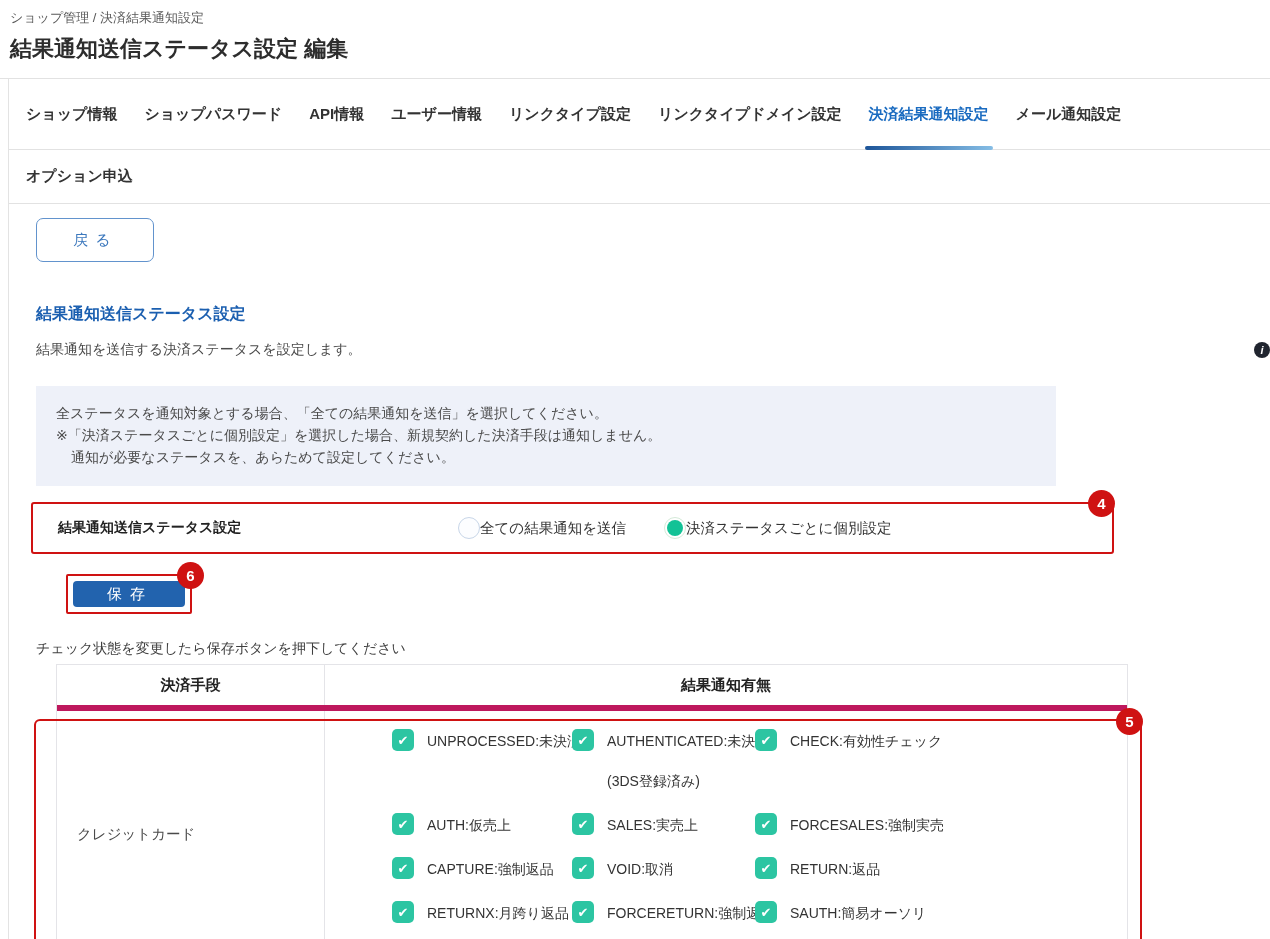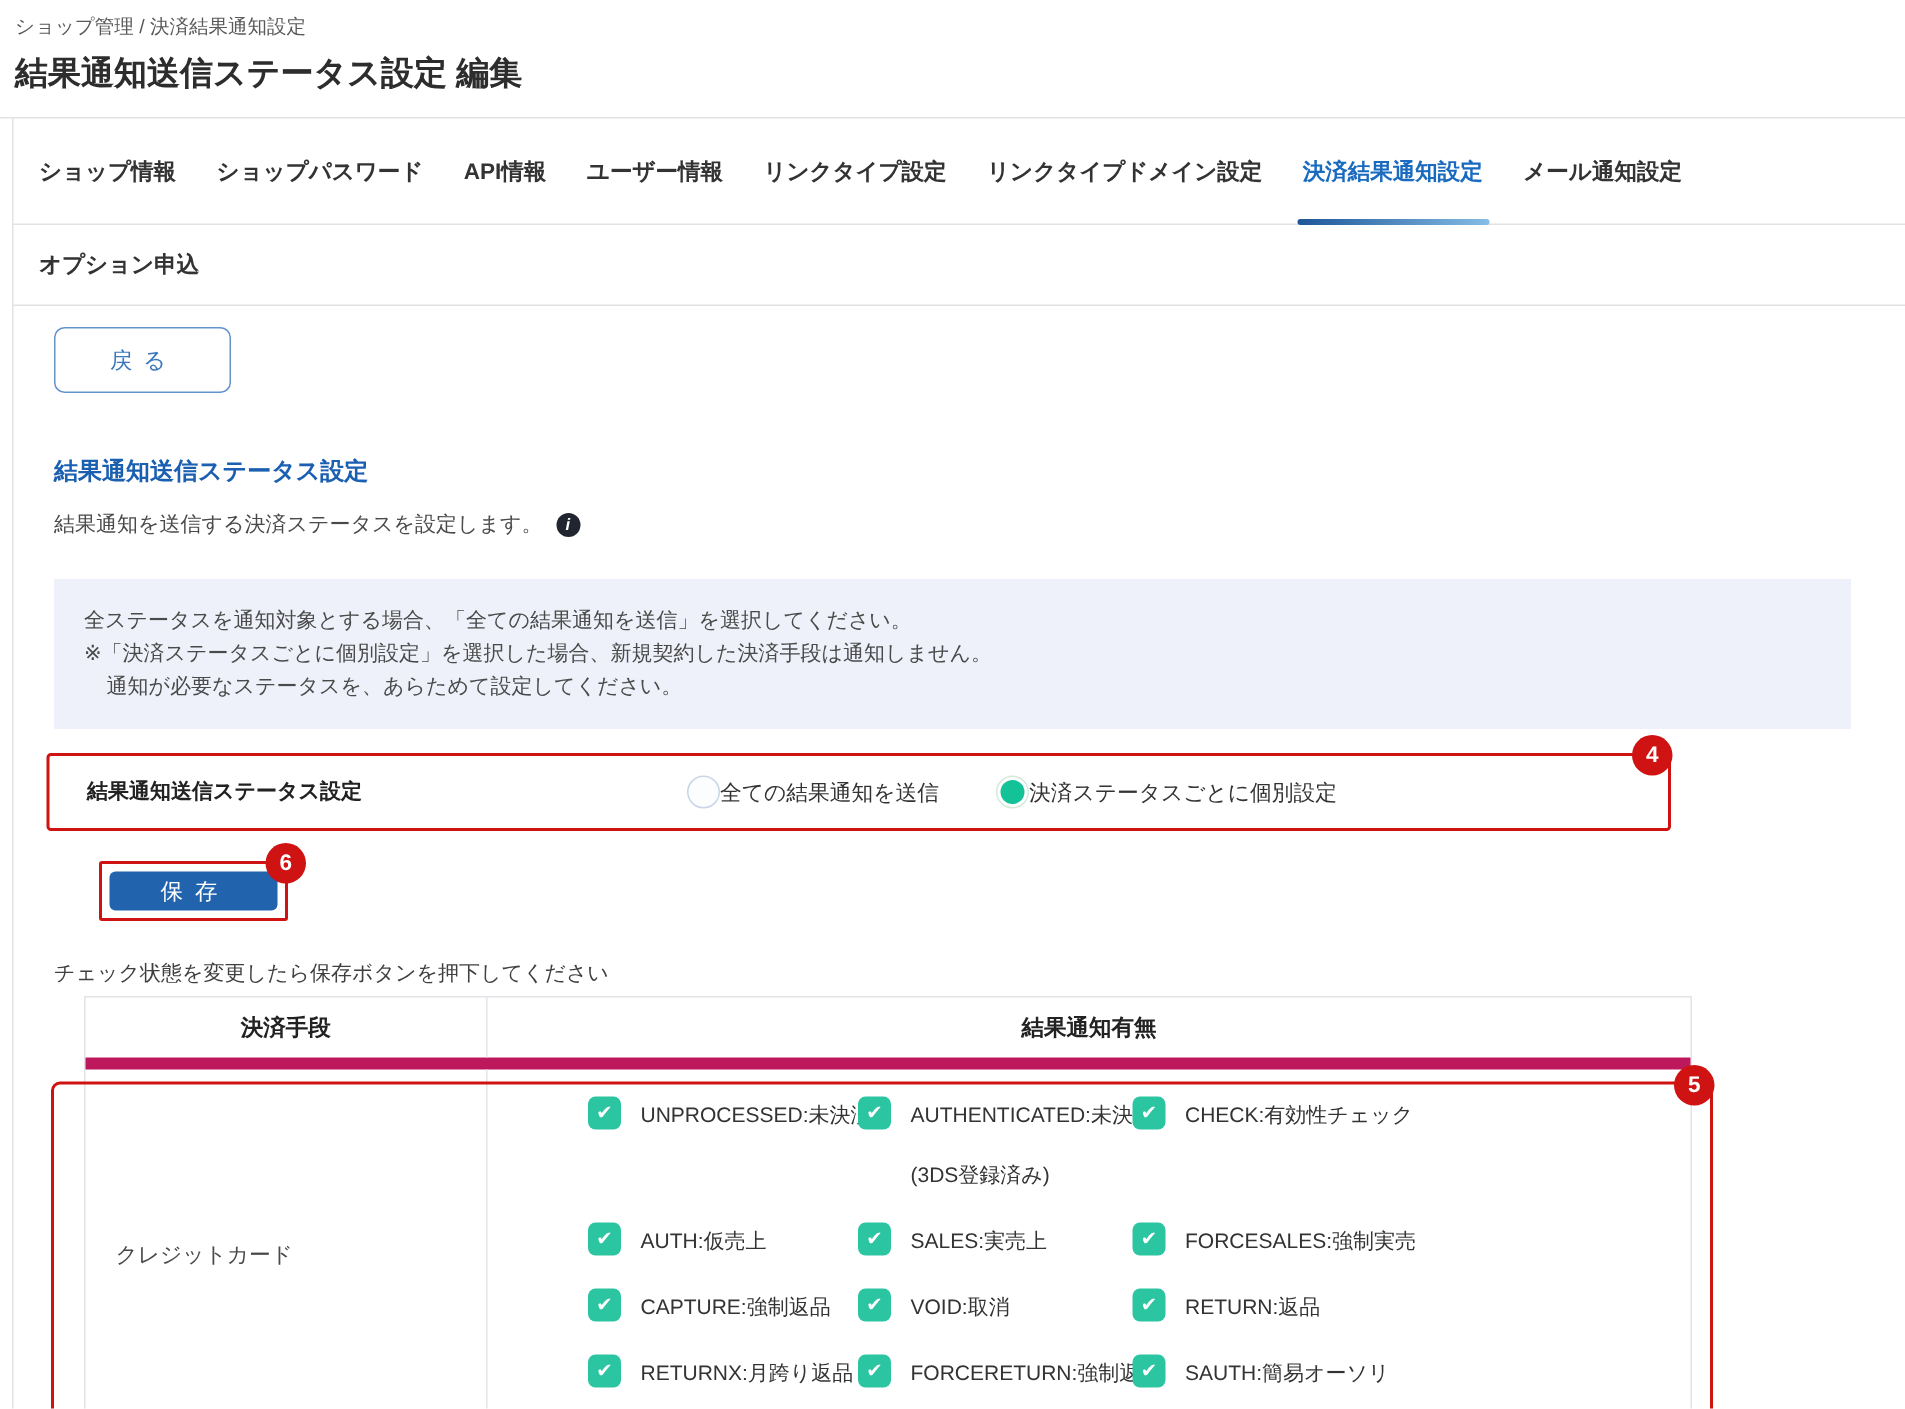--- a/index.html
+++ b/index.html
@@ -26,28 +26,28 @@
   }
   
   .main{padding-left:27px;}
   .back-button{
     margin-top:14px;width:118px;height:44px;background:#fff;color:#3c78bd;
     border:1px solid #6293cd;border-radius:7px;font-size:15px;
     letter-spacing:7px;padding-left:7px;display:flex;align-items:center;justify-content:center;
     cursor:pointer;font-family:inherit;
   }
   .section-heading{margin-top:42px;font-size:16px;font-weight:bold;color:#1b5fb0;}
-  .section-desc{margin-top:16px;font-size:14px;color:#4a4a4a;display:flex;align-items:center;gap:9px;}
+  .section-desc{margin-top:16px;font-size:14px;color:#4a4a4a;display:flex;align-items:center;gap:9px;justify-content:space-between;}
   .info-icon{
     width:16px;height:16px;border-radius:50%;background:#20252f;color:#fff;
     font-size:11px;font-weight:bold;font-style:italic;
     display:inline-flex;align-items:center;justify-content:center;cursor:pointer;
   }
   .notice{
-    margin-top:27px;width:1198px;box-sizing:border-box;background:#eef1f9;
+    margin-top:27px;width:1020px;box-sizing:border-box;background:#eef1f9;
     padding:16px 20px 18px 20px;font-size:14px;color:#4a4a4a;line-height:22px;
   }
   .notice .indent{padding-left:15px;}
   
   .badge{
     position:absolute;width:27px;height:27px;border-radius:50%;background:#cf1212;
     color:#fff;font-size:15px;font-weight:bold;display:flex;align-items:center;justify-content:center;
     z-index:5;
   }
   
@@ -77,21 +77,21 @@
     font-size:15px;letter-spacing:8px;padding-left:8px;cursor:pointer;font-family:inherit;
   }
   
   .table-caption{margin-top:26px;font-size:14px;color:#3f3f3f;}
   .grid-table{
     margin-top:6px;margin-left:20px;width:1072px;box-sizing:border-box;
     border:1px solid #e4e4e8;border-bottom:1px solid #e4e4e8;
   }
   .thead{
     display:grid;grid-template-columns:268px 1fr;height:40px;
-    border-bottom:8px solid #be185d;
+    border-bottom:6px solid #be185d;
   }
   .th{
     display:flex;align-items:center;justify-content:center;
     font-size:15px;font-weight:bold;color:#222;
   }
   .th:first-child{border-right:1px solid #e4e4e8;}
   .tbody-row{display:grid;grid-template-columns:268px 1fr;height:247px;position:relative;}
   .method-cell{
     display:flex;align-items:center;padding-left:20px;font-size:14.5px;color:#4a4a4a;
     border-right:1px solid #e4e4e8;

